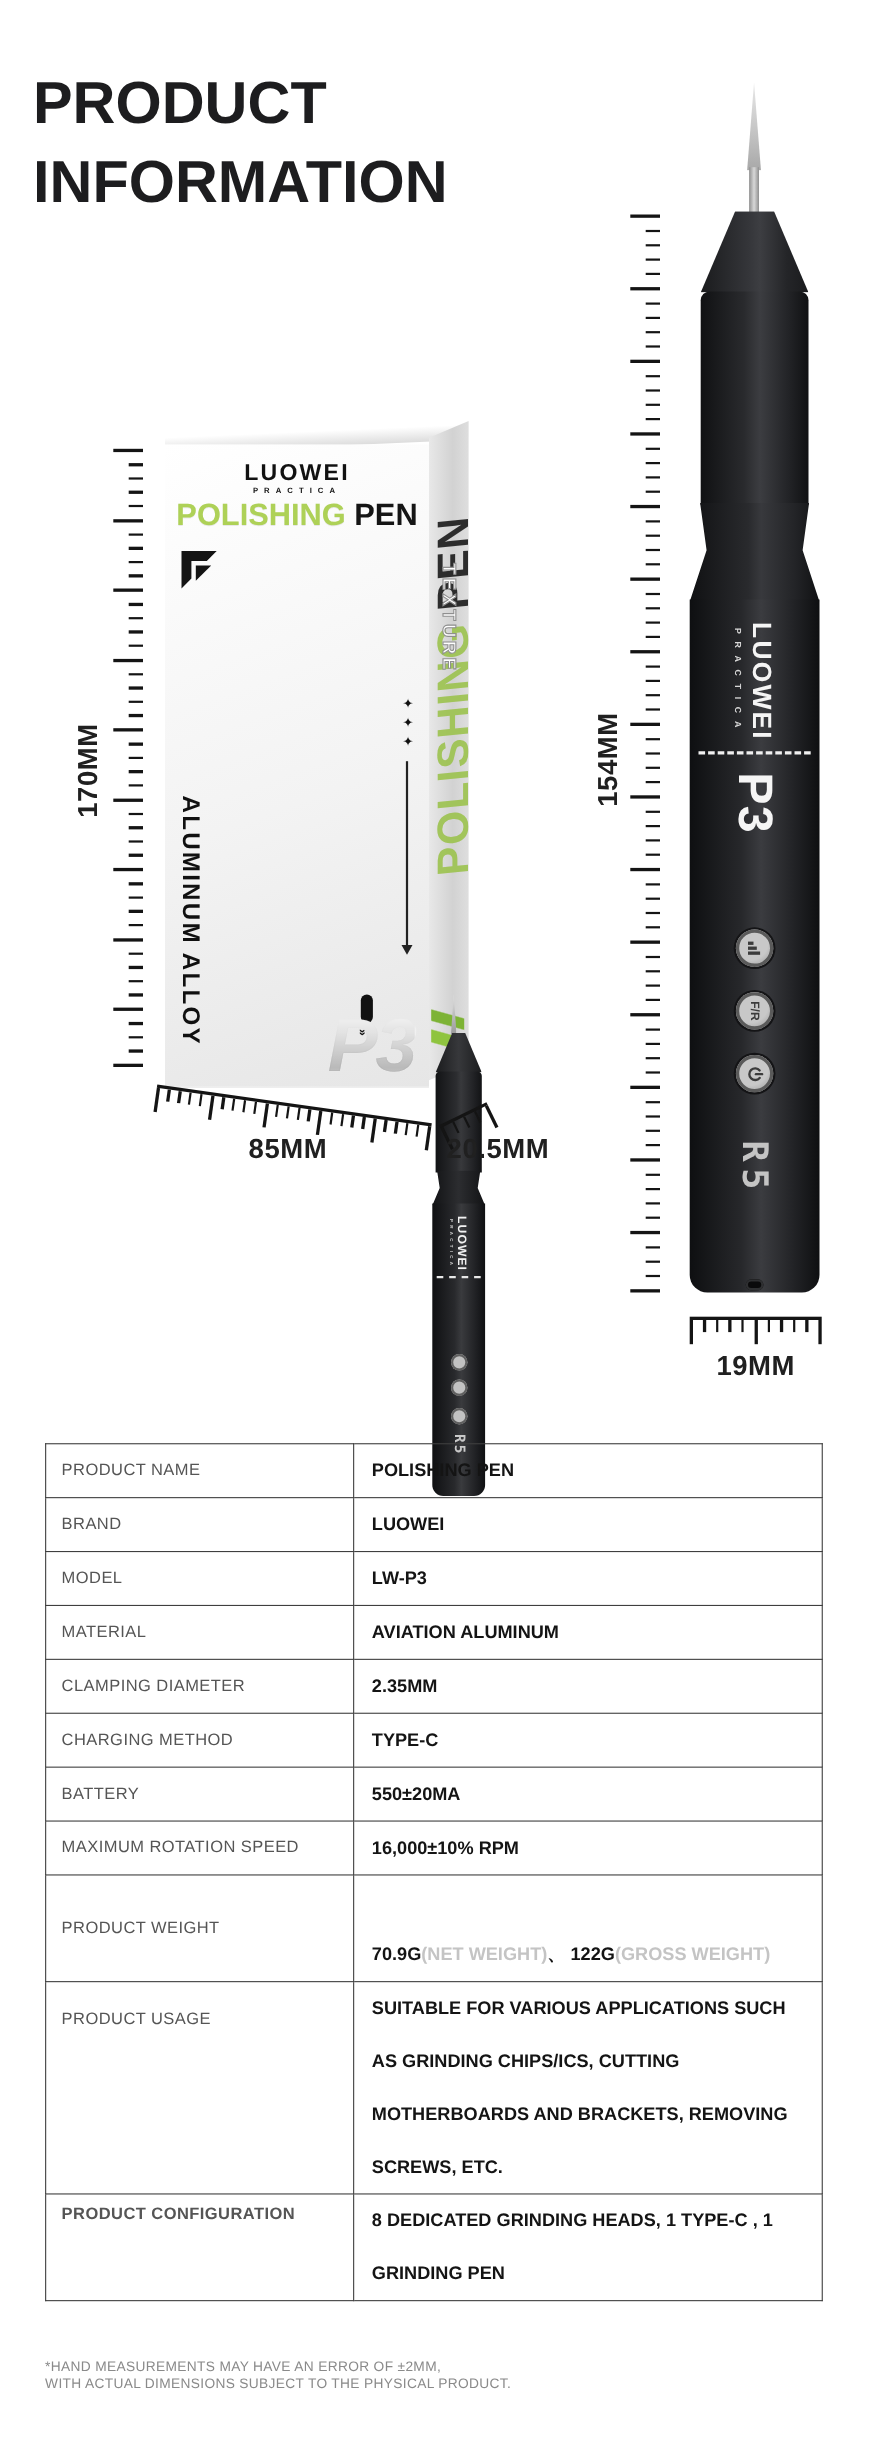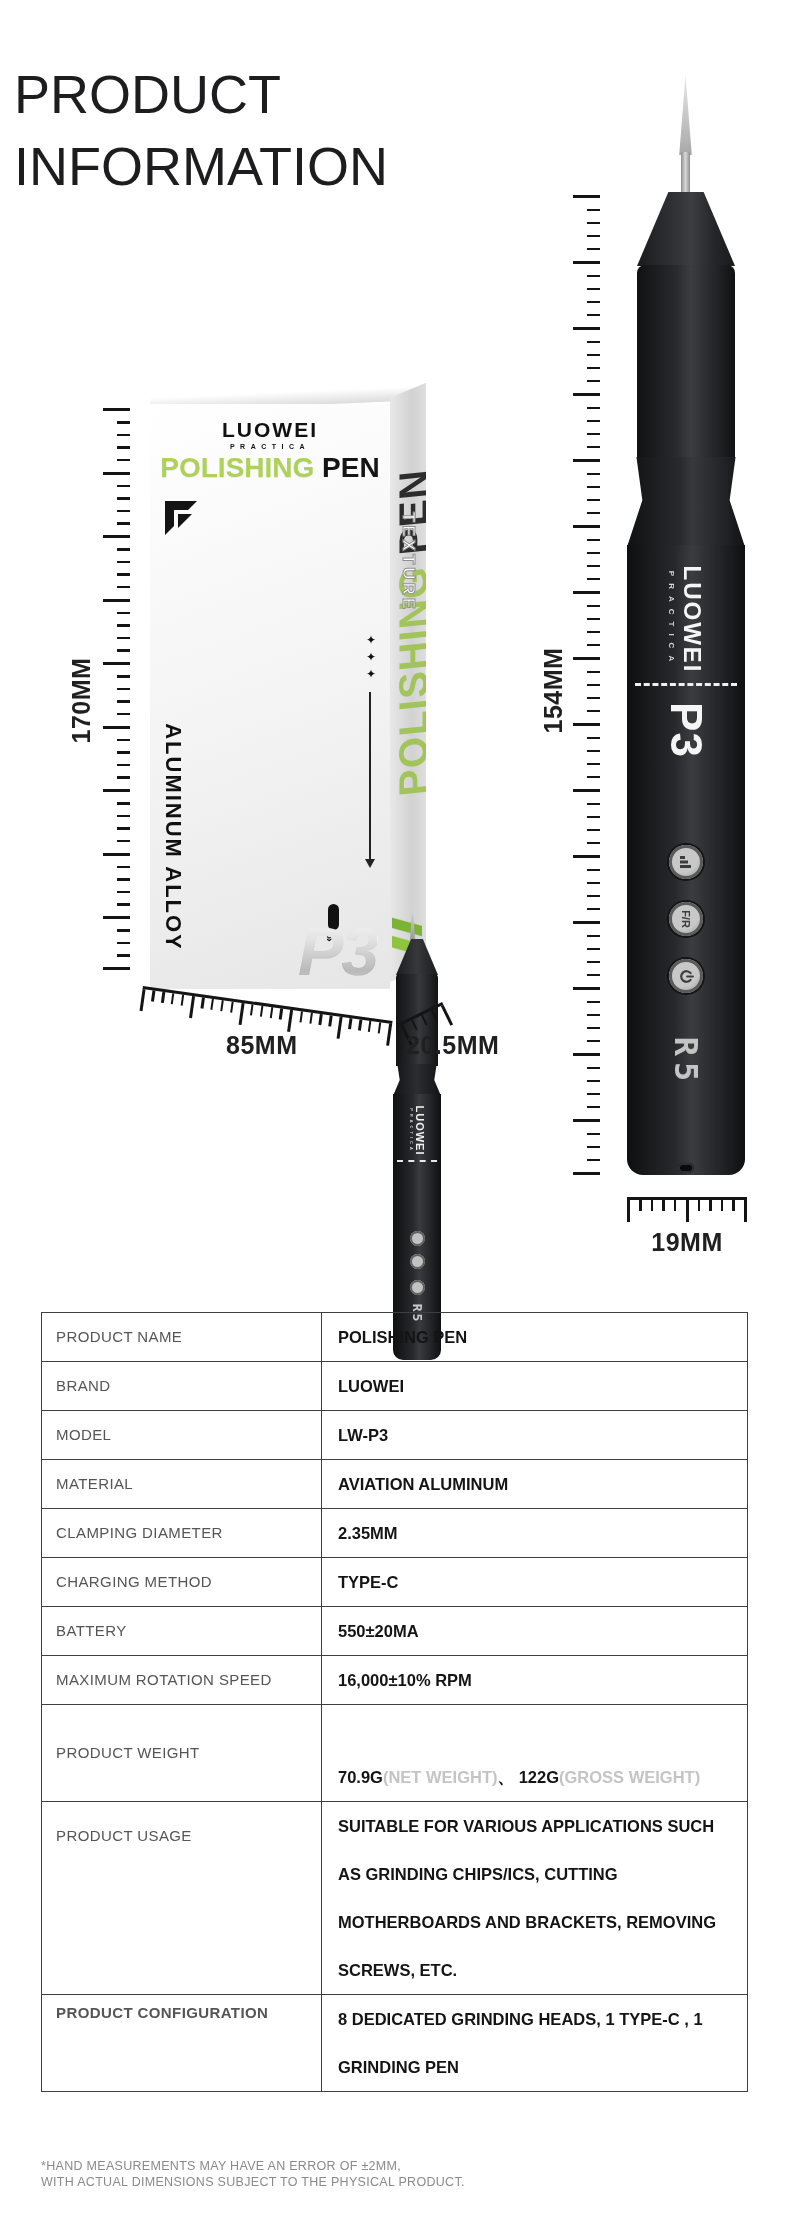--- a/index.html
+++ b/index.html
@@ -1,22 +1,22 @@
 <!DOCTYPE html>
 <html><head>
 <meta charset="utf-8">
 <style>
   * { margin:0; padding:0; box-sizing:border-box; }
   html,body { background:#ffffff; }
   body { font-family:"Liberation Sans", sans-serif; }
   #stage { position:relative; width:790px; height:2223px; background:#ffffff; overflow:hidden; }
 
   
-  .page-title { position:absolute; left:14px; top:58px; font-size:54px; line-height:72px;
-    font-weight:400; color:#1d1d1f; letter-spacing:0px; }
+  .page-title { position:absolute; left:30px; top:58px; font-size:54px; line-height:72px;
+    font-weight:700; color:#1d1d1f; letter-spacing:0px; }
 
   
   .ruler-v { position:absolute; display:flex; flex-direction:column; justify-content:space-between; align-items:flex-end; }
   .ruler-v i { display:block; height:2.4px; width:13px; background:#141414; }
   .ruler-v i.maj { width:27px; height:3px; }
   .ruler-h { position:absolute; display:flex; flex-direction:row; justify-content:space-between; align-items:flex-start; border-top:3px solid #141414; }
   .ruler-h i { display:block; width:2.4px; height:11px; background:#141414; }
   .ruler-h i.maj { height:22px; width:3px; }
   .dim-label { position:absolute; font-size:25px; font-weight:600; color:#202020; letter-spacing:0.5px; }
   .dim-label.vert { width:130px; text-align:center; transform:rotate(-90deg); }
@@ -470,16 +470,16 @@
 SCREWS, ETC.</td>
       </tr>
       <tr class="r96">
         <td class="lbl" style="vertical-align:top; padding-top:8px;font-weight:bold;">PRODUCT CONFIGURATION</td>
         <td class="val">8 DEDICATED GRINDING HEADS, 1 TYPE-C , 1
 GRINDING PEN</td>
       </tr>
     </tbody>
   </table>
 
-  <div class="footnote" style="white-space:pre-line;margin-top:15px;">*HAND MEASUREMENTS MAY HAVE AN ERROR OF ±2MM,
+  <div class="footnote" style="white-space:pre-line;">*HAND MEASUREMENTS MAY HAVE AN ERROR OF ±2MM,
 WITH ACTUAL DIMENSIONS SUBJECT TO THE PHYSICAL PRODUCT.</div>
 
 </div>
 
 </body></html>

